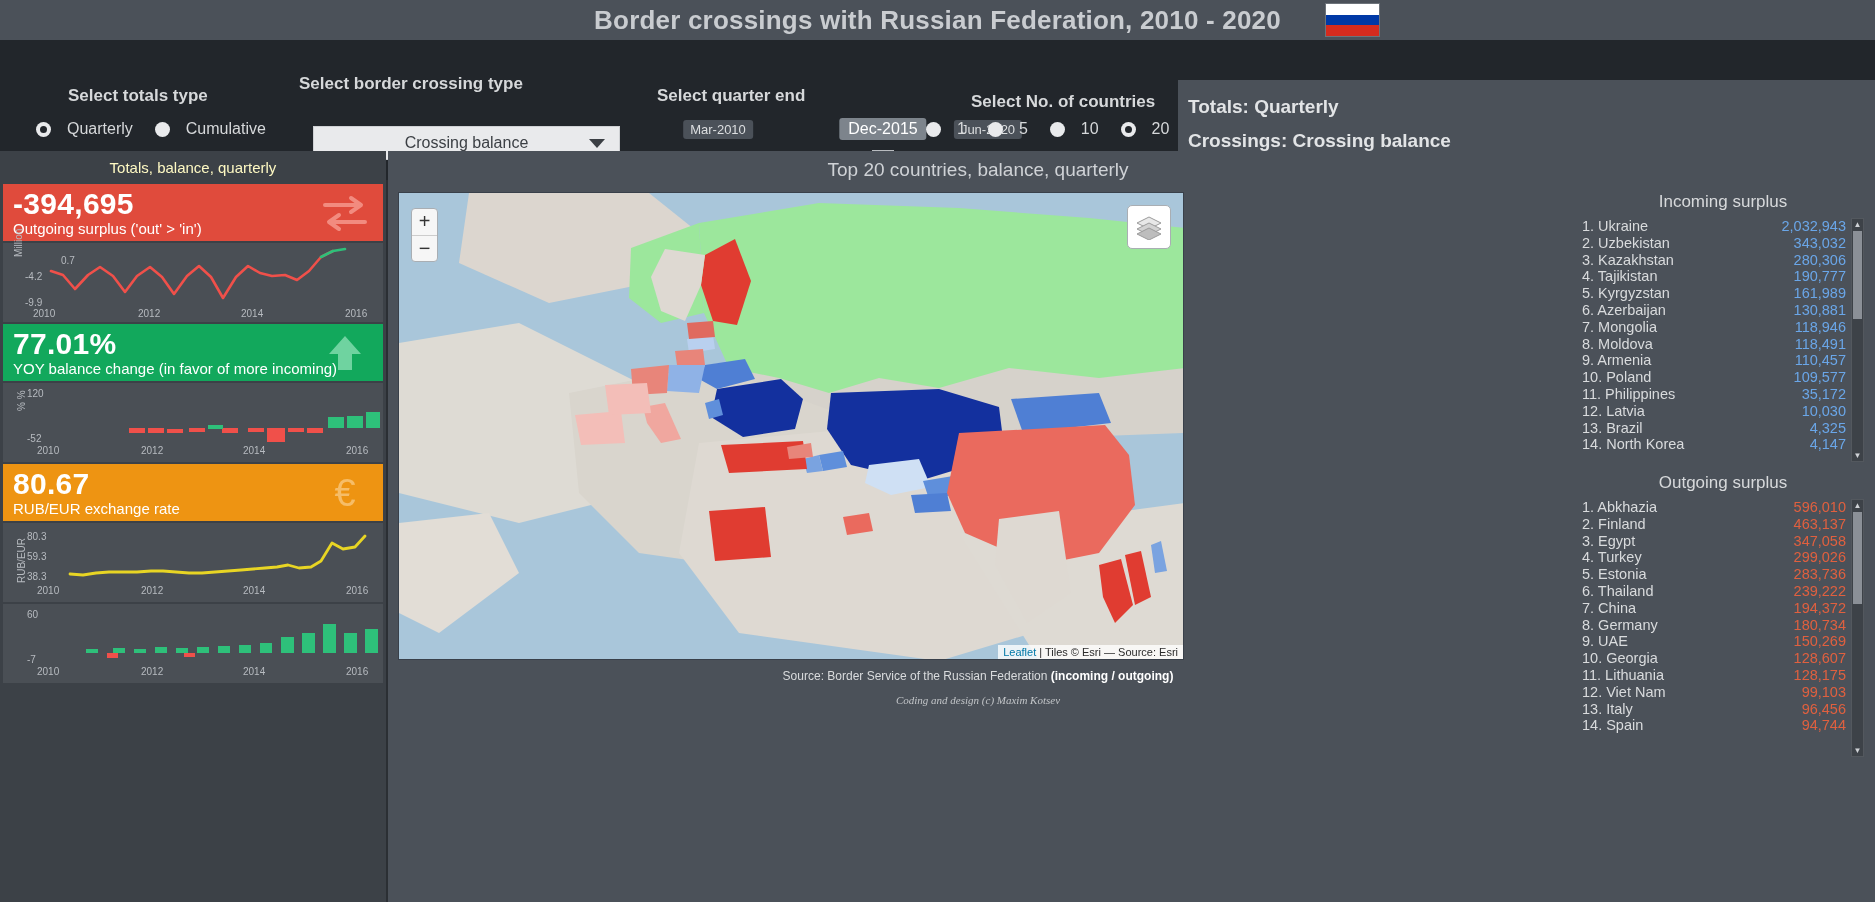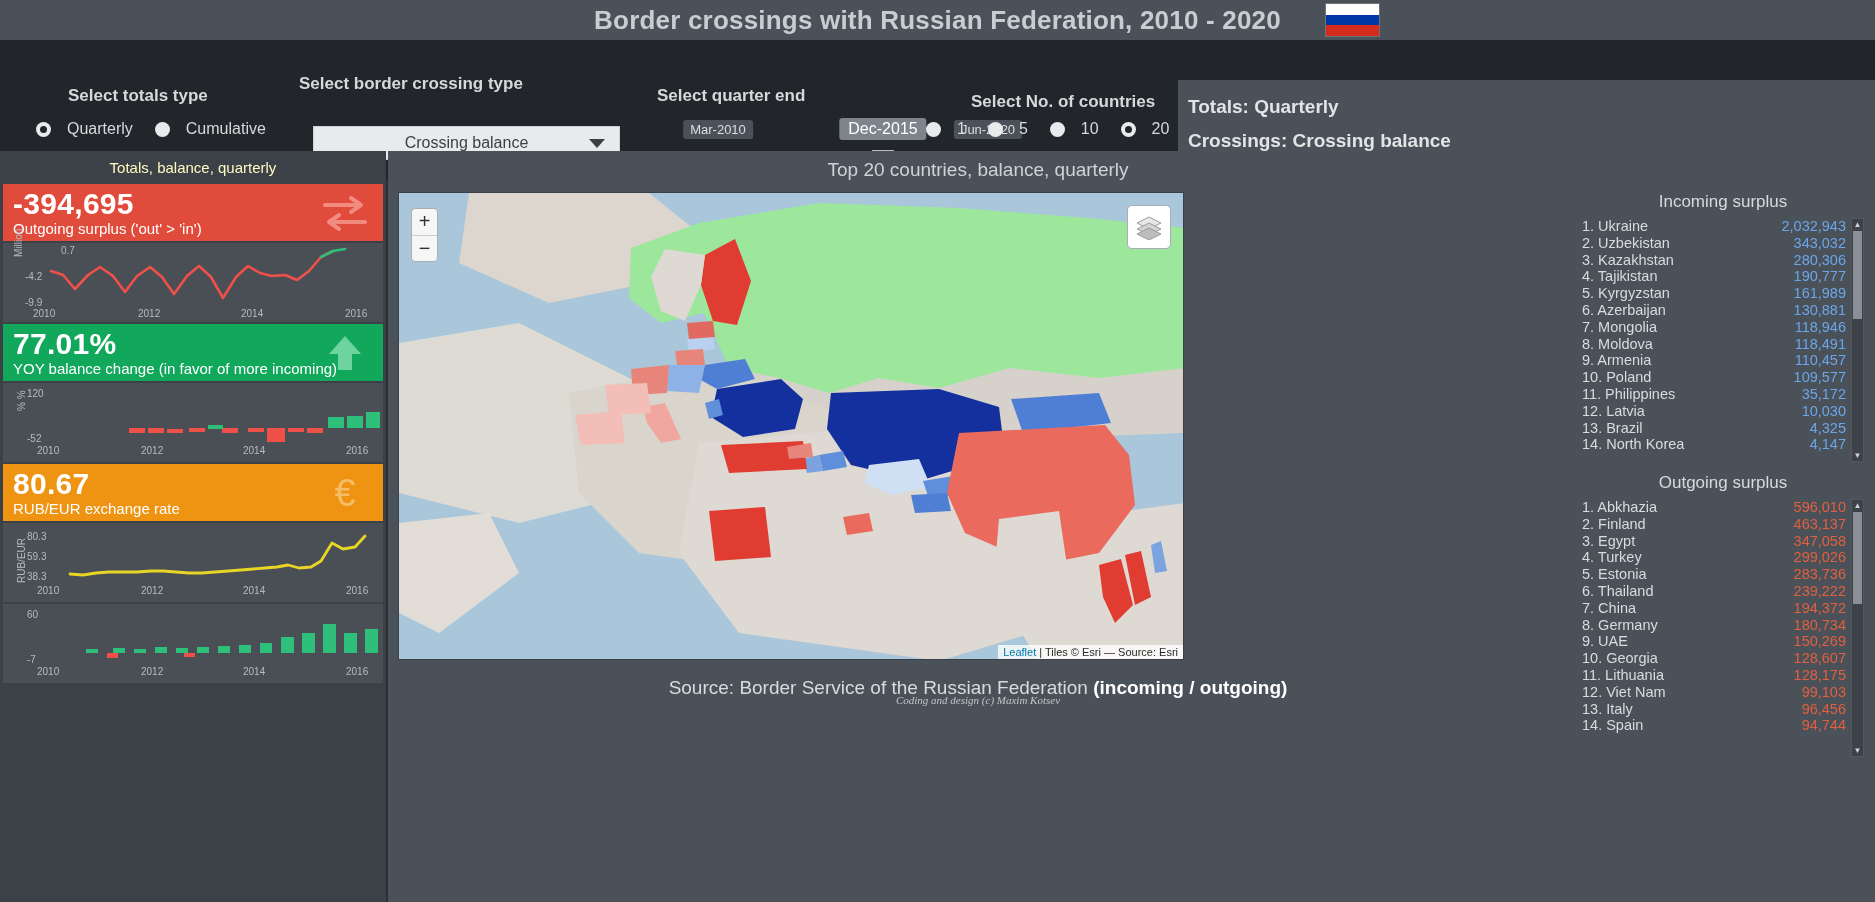--- a/index.html
+++ b/index.html
@@ -162,21 +162,21 @@
     background:#fff; border:1px solid #a9aeb3; border-radius:5px; z-index:6;
     display:flex; align-items:center; justify-content:center;
   }
   .attrib {
     position:absolute; right:0; bottom:0; background:rgba(255,255,255,.78);
     font-size:11px; color:#2b2b2b; padding:1px 5px; z-index:6; white-space:nowrap;
   }
   .attrib a { color:#0078a8; text-decoration:none; }
   .src-line {
     position:absolute; left:0; top:518px; width:1180px; text-align:center;
-    font-size:19px; color:#d9dbdd;margin-top:8px;
+    font-size:12px; color:#d9dbdd;
   }
   .src-line b { color:#fff; }
   .credit {
     position:absolute; left:0; top:543px; width:1180px; text-align:center;
     font-size:11px; color:#c2c5c8; font-family:"Liberation Serif", serif;
     font-style:italic;
   }
 
   
   .rightlists { position:absolute; left:1190px; top:41px; width:290px; height:700px; }
@@ -327,21 +327,21 @@
   <div class="card red">
     <div class="big">-394,695</div>
     <div class="sub">Outgoing surplus ('out' &gt; 'in')</div>
     <svg class="gicon" viewBox="0 0 48 42">
       <path d="M4 13 H38 M30 6 L40 13 L30 20" stroke="#f28b7f" stroke-width="4" fill="none" stroke-linecap="round" stroke-linejoin="round"></path>
       <path d="M44 30 H10 M18 23 L8 30 L18 37" stroke="#f28b7f" stroke-width="4" fill="none" stroke-linecap="round" stroke-linejoin="round"></path>
     </svg>
   </div>
   <div class="spark">
     <div class="ax-unit" style="left:10px;top:14px;">Million</div>
-    <div class="ax-lbl" style="left:22px;top:2px;padding-left:36px;">0.7</div>
+    <div class="ax-lbl" style="left:22px;top:12px;padding-left:36px;">0.7</div>
     <div class="ax-lbl" style="left:22px;top:28px;">-4.2</div>
     <div class="ax-lbl" style="left:22px;top:54px;">-9.9</div>
     <div class="ax-lbl" style="left:30px;top:65px;">2010</div>
     <div class="ax-lbl" style="left:135px;top:65px;">2012</div>
     <div class="ax-lbl" style="left:238px;top:65px;">2014</div>
     <div class="ax-lbl" style="left:342px;top:65px;">2016</div>
     <svg width="386" height="79" style="position:absolute;left:0;top:0;">
       <polyline points="48,28 60,32 72,46 85,32 97,24 110,33 122,49 134,33 147,24 159,34 171,51 184,33 196,23 208,34 220,55 233,34 245,23 257,30 269,33 282,32 294,37 306,28 318,14 330,8" fill="none" stroke="#f0504a" stroke-width="2.6" stroke-linejoin="round" stroke-linecap="round"></polyline>
       <polyline points="318,14 330,8 342,6" fill="none" stroke="#2ec07a" stroke-width="2.6" stroke-linejoin="round" stroke-linecap="round"></polyline>
     </svg>

